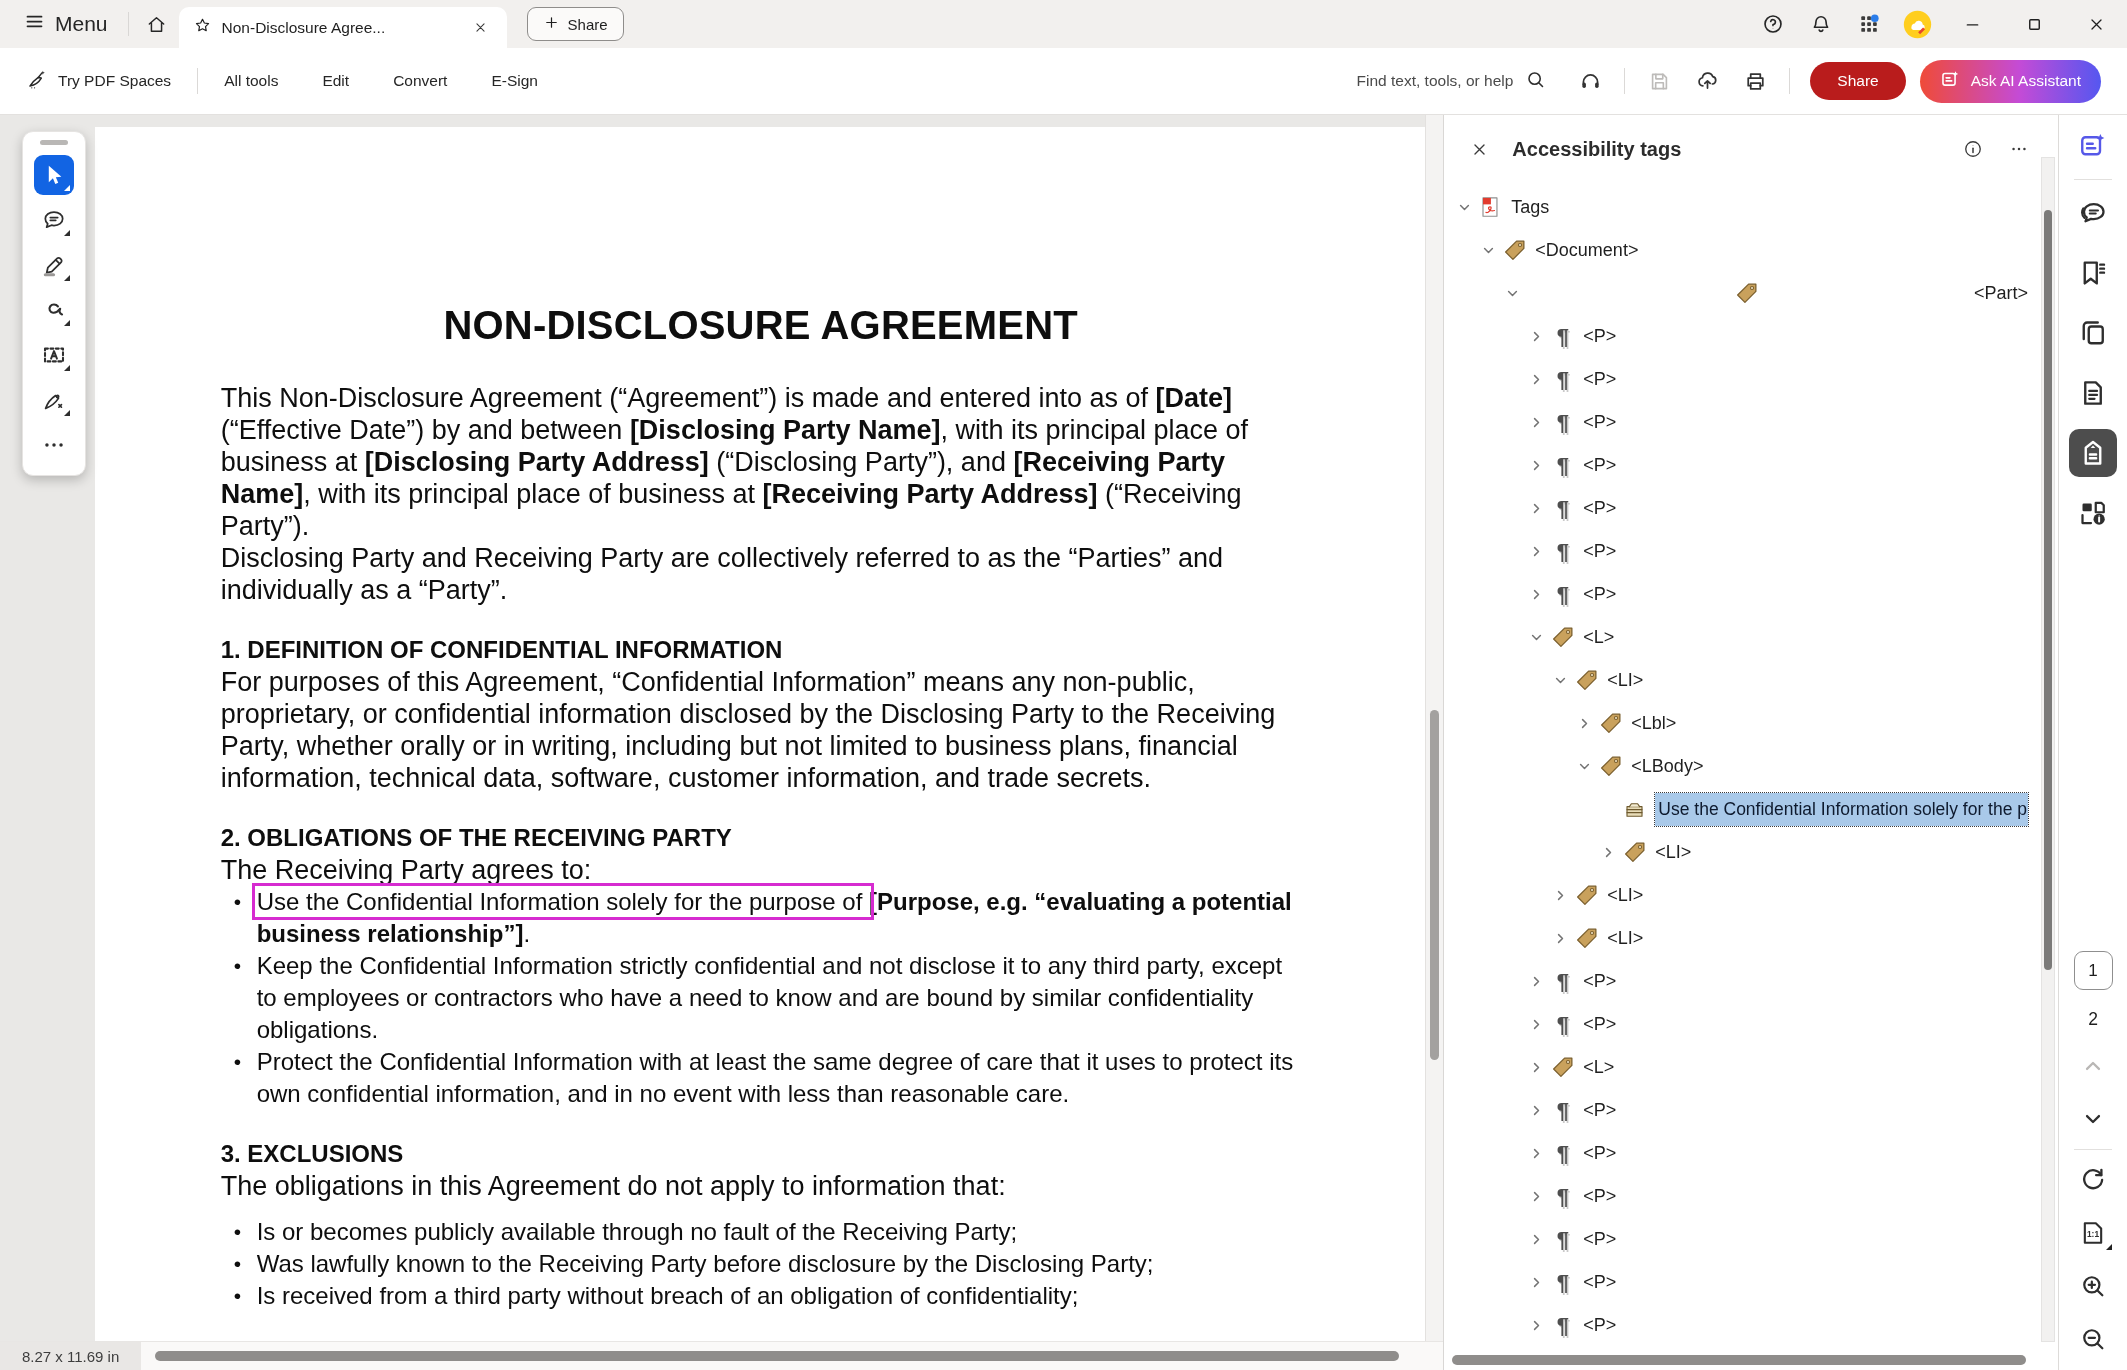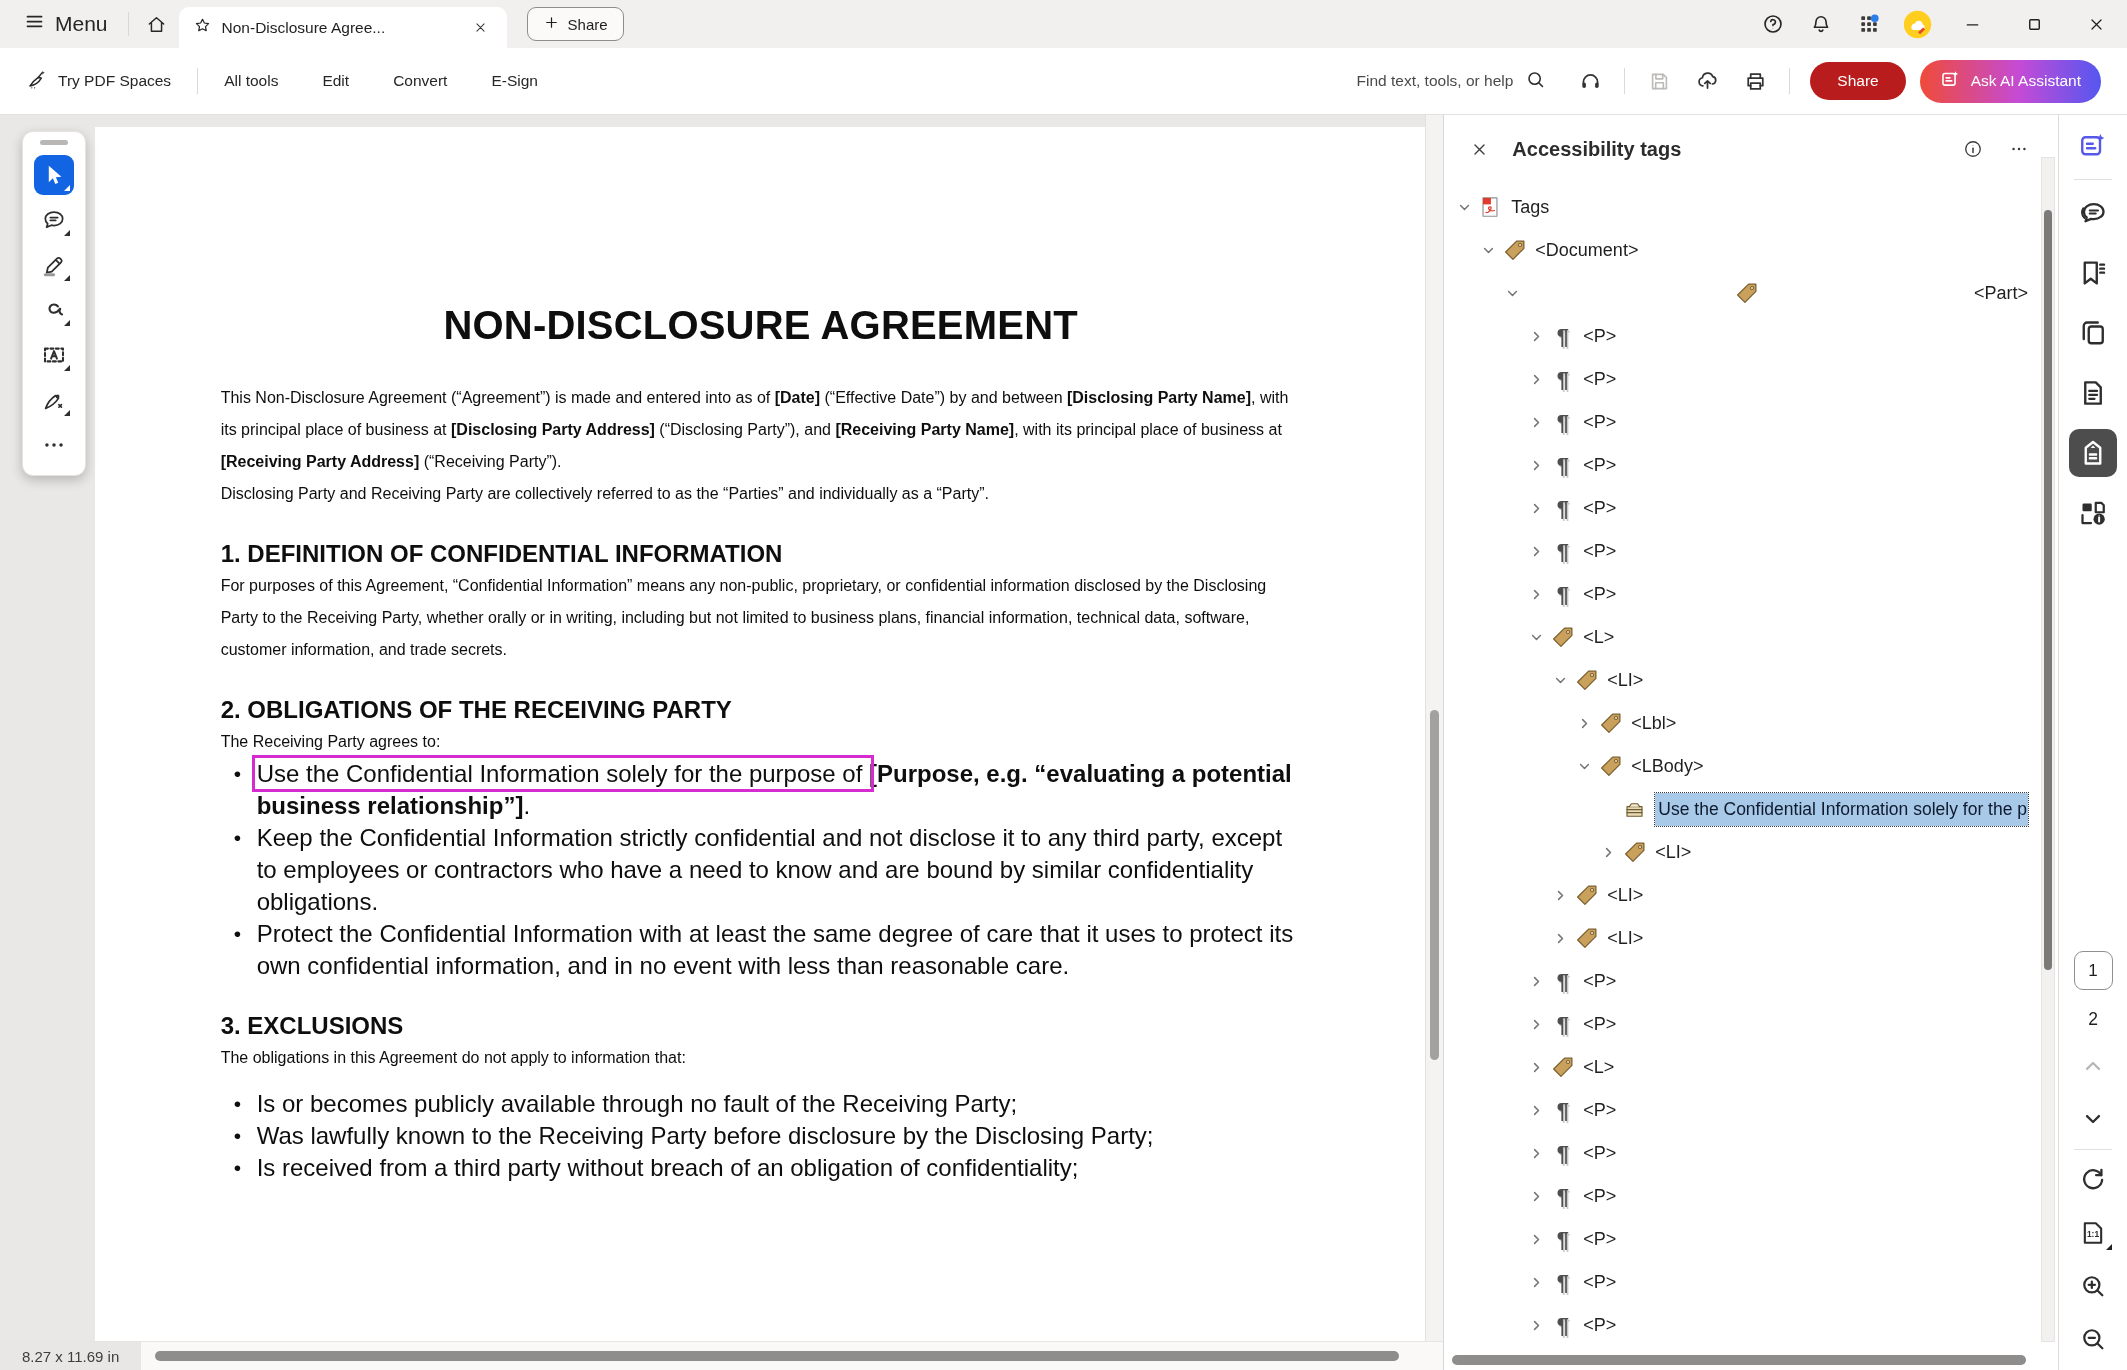--- a/index.html
+++ b/index.html
@@ -59,21 +59,21 @@
   .qt{width:40px;height:40px;border-radius:9px;display:flex;align-items:center;justify-content:center;position:relative;color:#2E2E2E}
   .qt svg{width:26px;height:26px}
   .qt.active{background:#1264E3;color:#fff}
   .qt.flyout::after{content:"";position:absolute;right:4px;bottom:4px;border-style:solid;
       border-width:0 0 6px 6px;border-color:transparent transparent currentColor transparent}
 
   
   .page{position:absolute;left:95px;right:17px;top:12px;bottom:28px;background:#fff;overflow:hidden}
   .doc{width:1080px;margin:0 auto;padding-top:168px;color:#0e0e0e}
   .doc-title{font-size:40px;font-weight:bold;text-align:center;margin:8px 0 34px;letter-spacing:.2px}
-  .doc-p{font-size:16px;line-height:32px;margin:0}
+  .doc-p{font-size:27px;line-height:32px;margin:0}
   .doc-h{font-size:24px;line-height:32px;font-weight:bold;margin:28px 0 0}
   .doc-li{display:flex;font-size:24px;line-height:32px}
   .doc-li .mark{flex:0 0 36px;padding-left:13px;box-sizing:border-box;font-size:21px}
   .doc-li .litext{flex:1}
   .b{font-weight:bold}
   .boxed{outline:3px solid #D62BD0;outline-offset:2px}
 
   
   .vscroll{position:absolute;top:0;right:0;bottom:28px;width:17px;background:#F4F3F2;border-left:1px solid #E3E1DF}
   .vscroll .thumb{position:absolute;left:4px;width:9px;border-radius:5px;background:#A3A19F;top:595px;height:350px}

